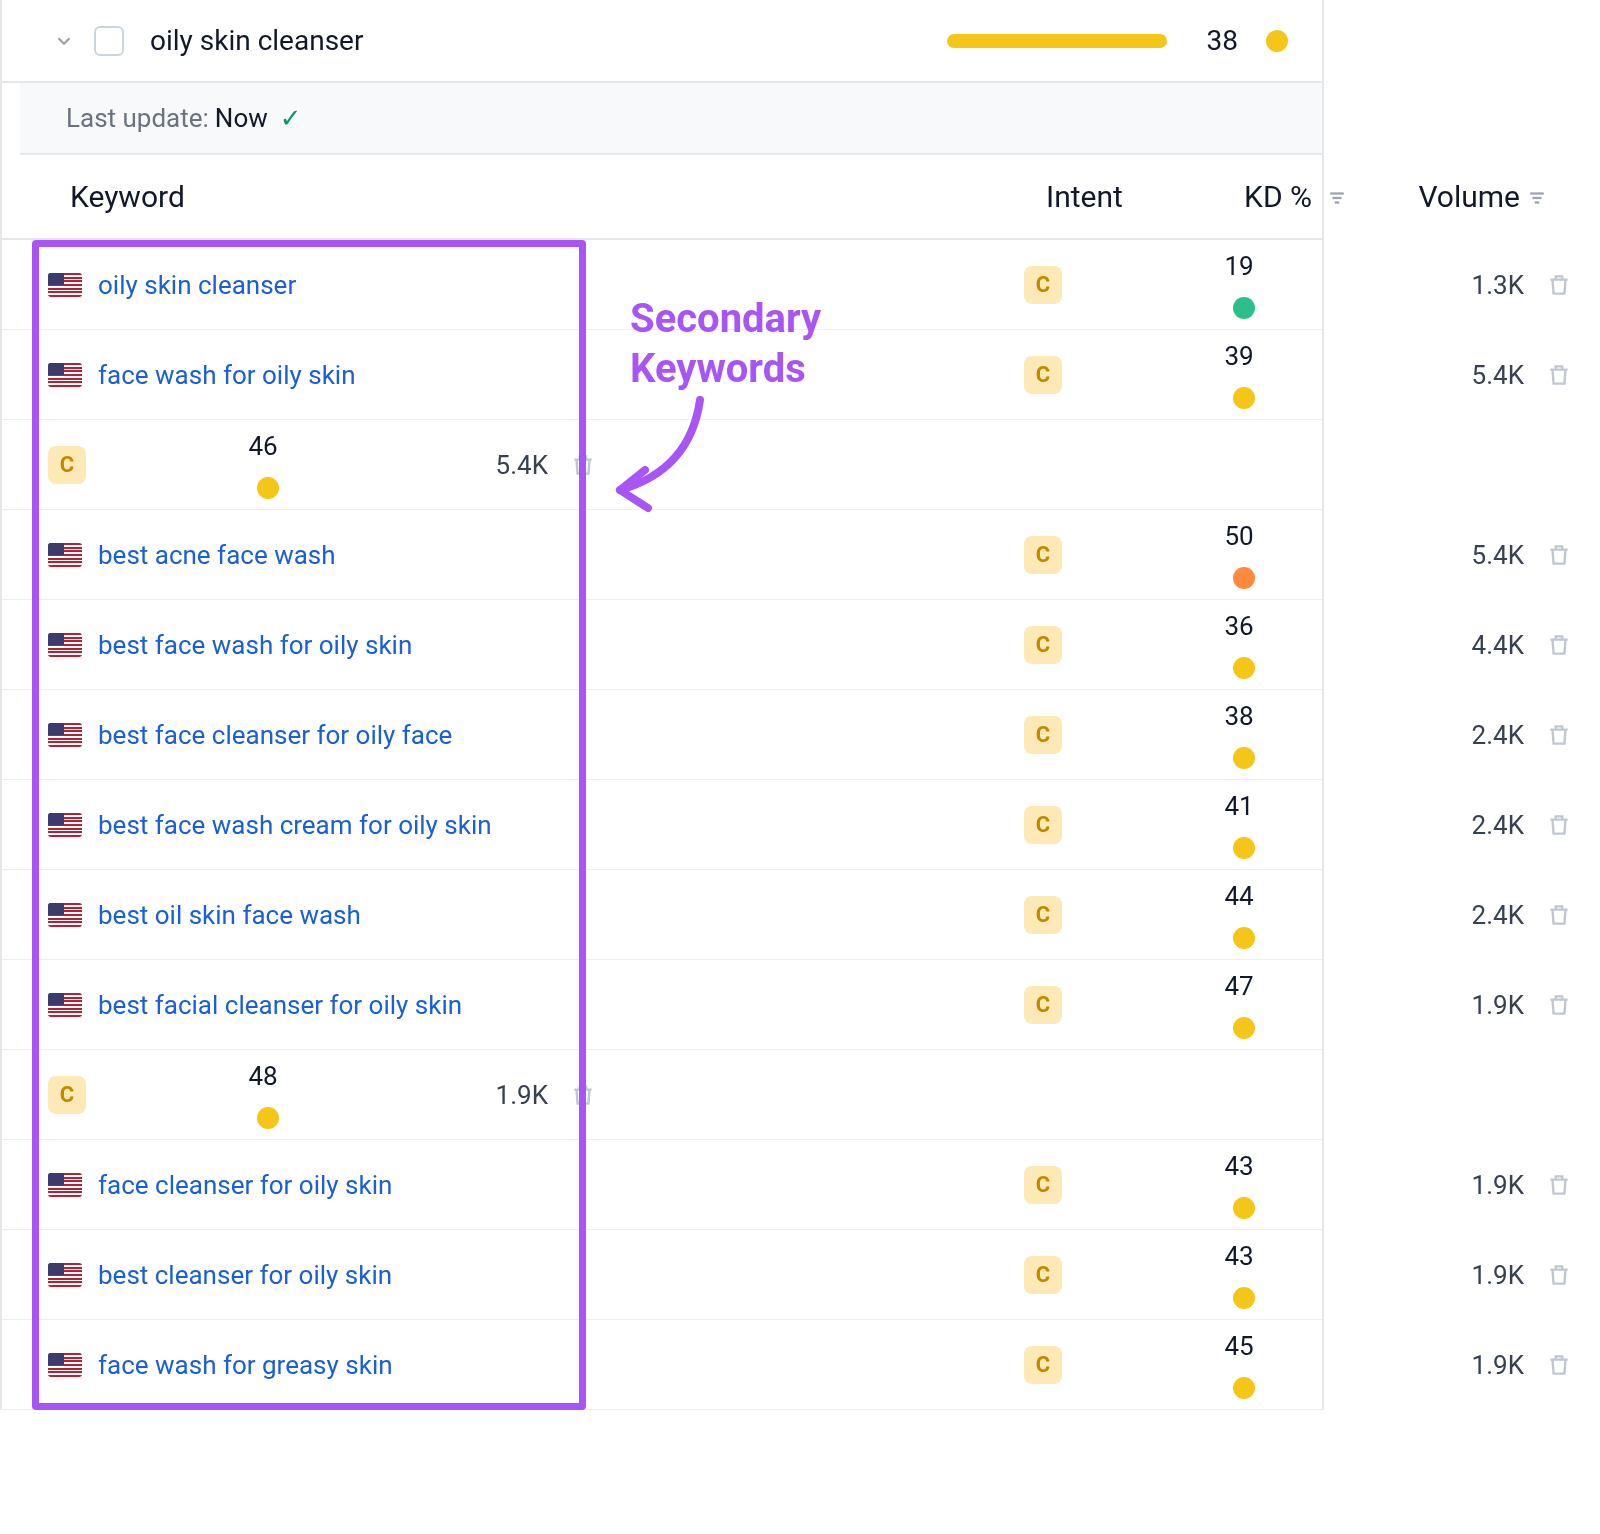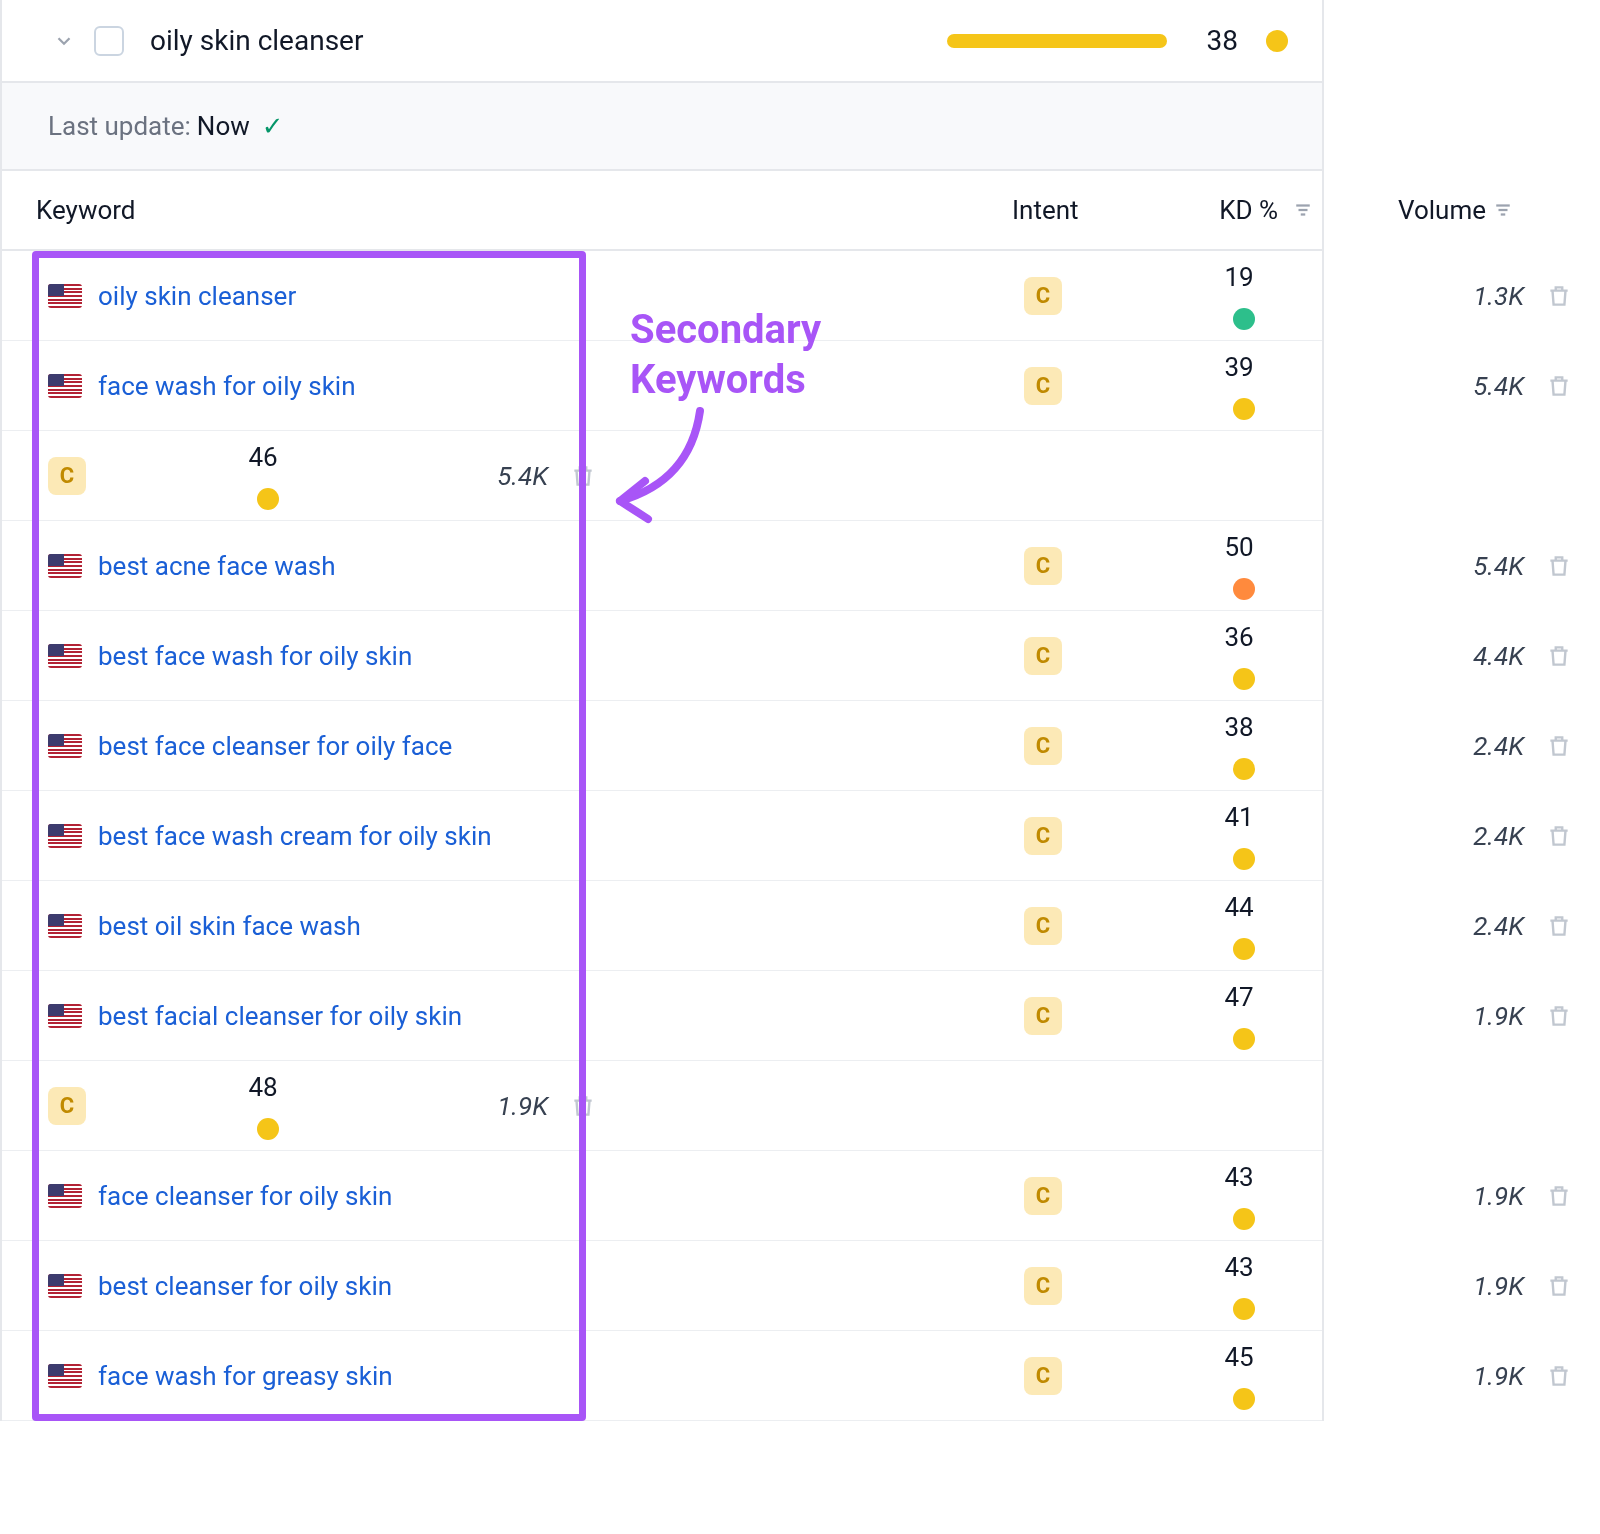--- a/index.html
+++ b/index.html
@@ -58,39 +58,40 @@
     vertical-align: middle;
     margin-left: 10px;
   }
   .dot.yellow { background: #f5c518; }
   .dot.green { background: #2dbf8b; }
   .dot.orange { background: #ff8a3d; }
 
   
   .update-strip {
     background: #f8f9fb;
-    padding: 28px 46px;
+    padding: 20px 46px;
     border-bottom: 2px solid #e5e7eb;
     color: #6b7280;
     font-size: 26px;
     display: flex;
     align-items: center;
     gap: 6px;
+    margin-left: 18px;
   }
   .update-strip .now { color: #111827; }
   .check { color: #059669; margin-left: 6px; font-size: 26px; }
 
   
   .thead {
     display: flex;
     align-items: center;
-    padding: 24px 24px 24px 34px;
+    padding: 24px 24px 24px 68px;
     border-bottom: 2px solid #e5e7eb;
     color: #111827;
-    font-size: 26px;
+    font-size: 30px;
   }
   .col-kw { flex: 0 0 976px; }
   .col-intent { flex: 0 0 130px; text-align: left; }
   .col-kd { flex: 0 0 170px; text-align: right; display:flex; justify-content:flex-end; align-items:center; gap:16px;}
   .col-vol { flex: 0 0 200px; text-align: right; display:flex; justify-content:flex-end; align-items:flex-end; gap:8px;}
   .sort-icon svg { width: 18px; height: 18px; fill: #9ca3af; }
 
   .tbody { position: relative; }
   .row {
     display: flex;
@@ -131,21 +132,21 @@
     border-radius: 8px;
     background: #fce9b6;
     color: #c08a00;
     font-weight: 700;
     font-size: 22px;
     display: inline-flex;
     align-items: center;
     justify-content: center;
   }
   .row .col-kd { color:#111827; font-size:26px;flex-direction:column; }
-  .row .col-vol { color:#374151; font-size:26px; position:relative;font-style:italic; }
+  .row .col-vol { color:#374151; font-size:26px; position:relative; }
   .trash {
     width: 26px; height: 26px;
     margin-left: 22px;
     flex: 0 0 26px;
   }
   .trash svg { width: 26px; height: 26px; fill: none; stroke:#c1c7d0; stroke-width:2.2; }
 
   
   .highlight-box {
     position: absolute;

